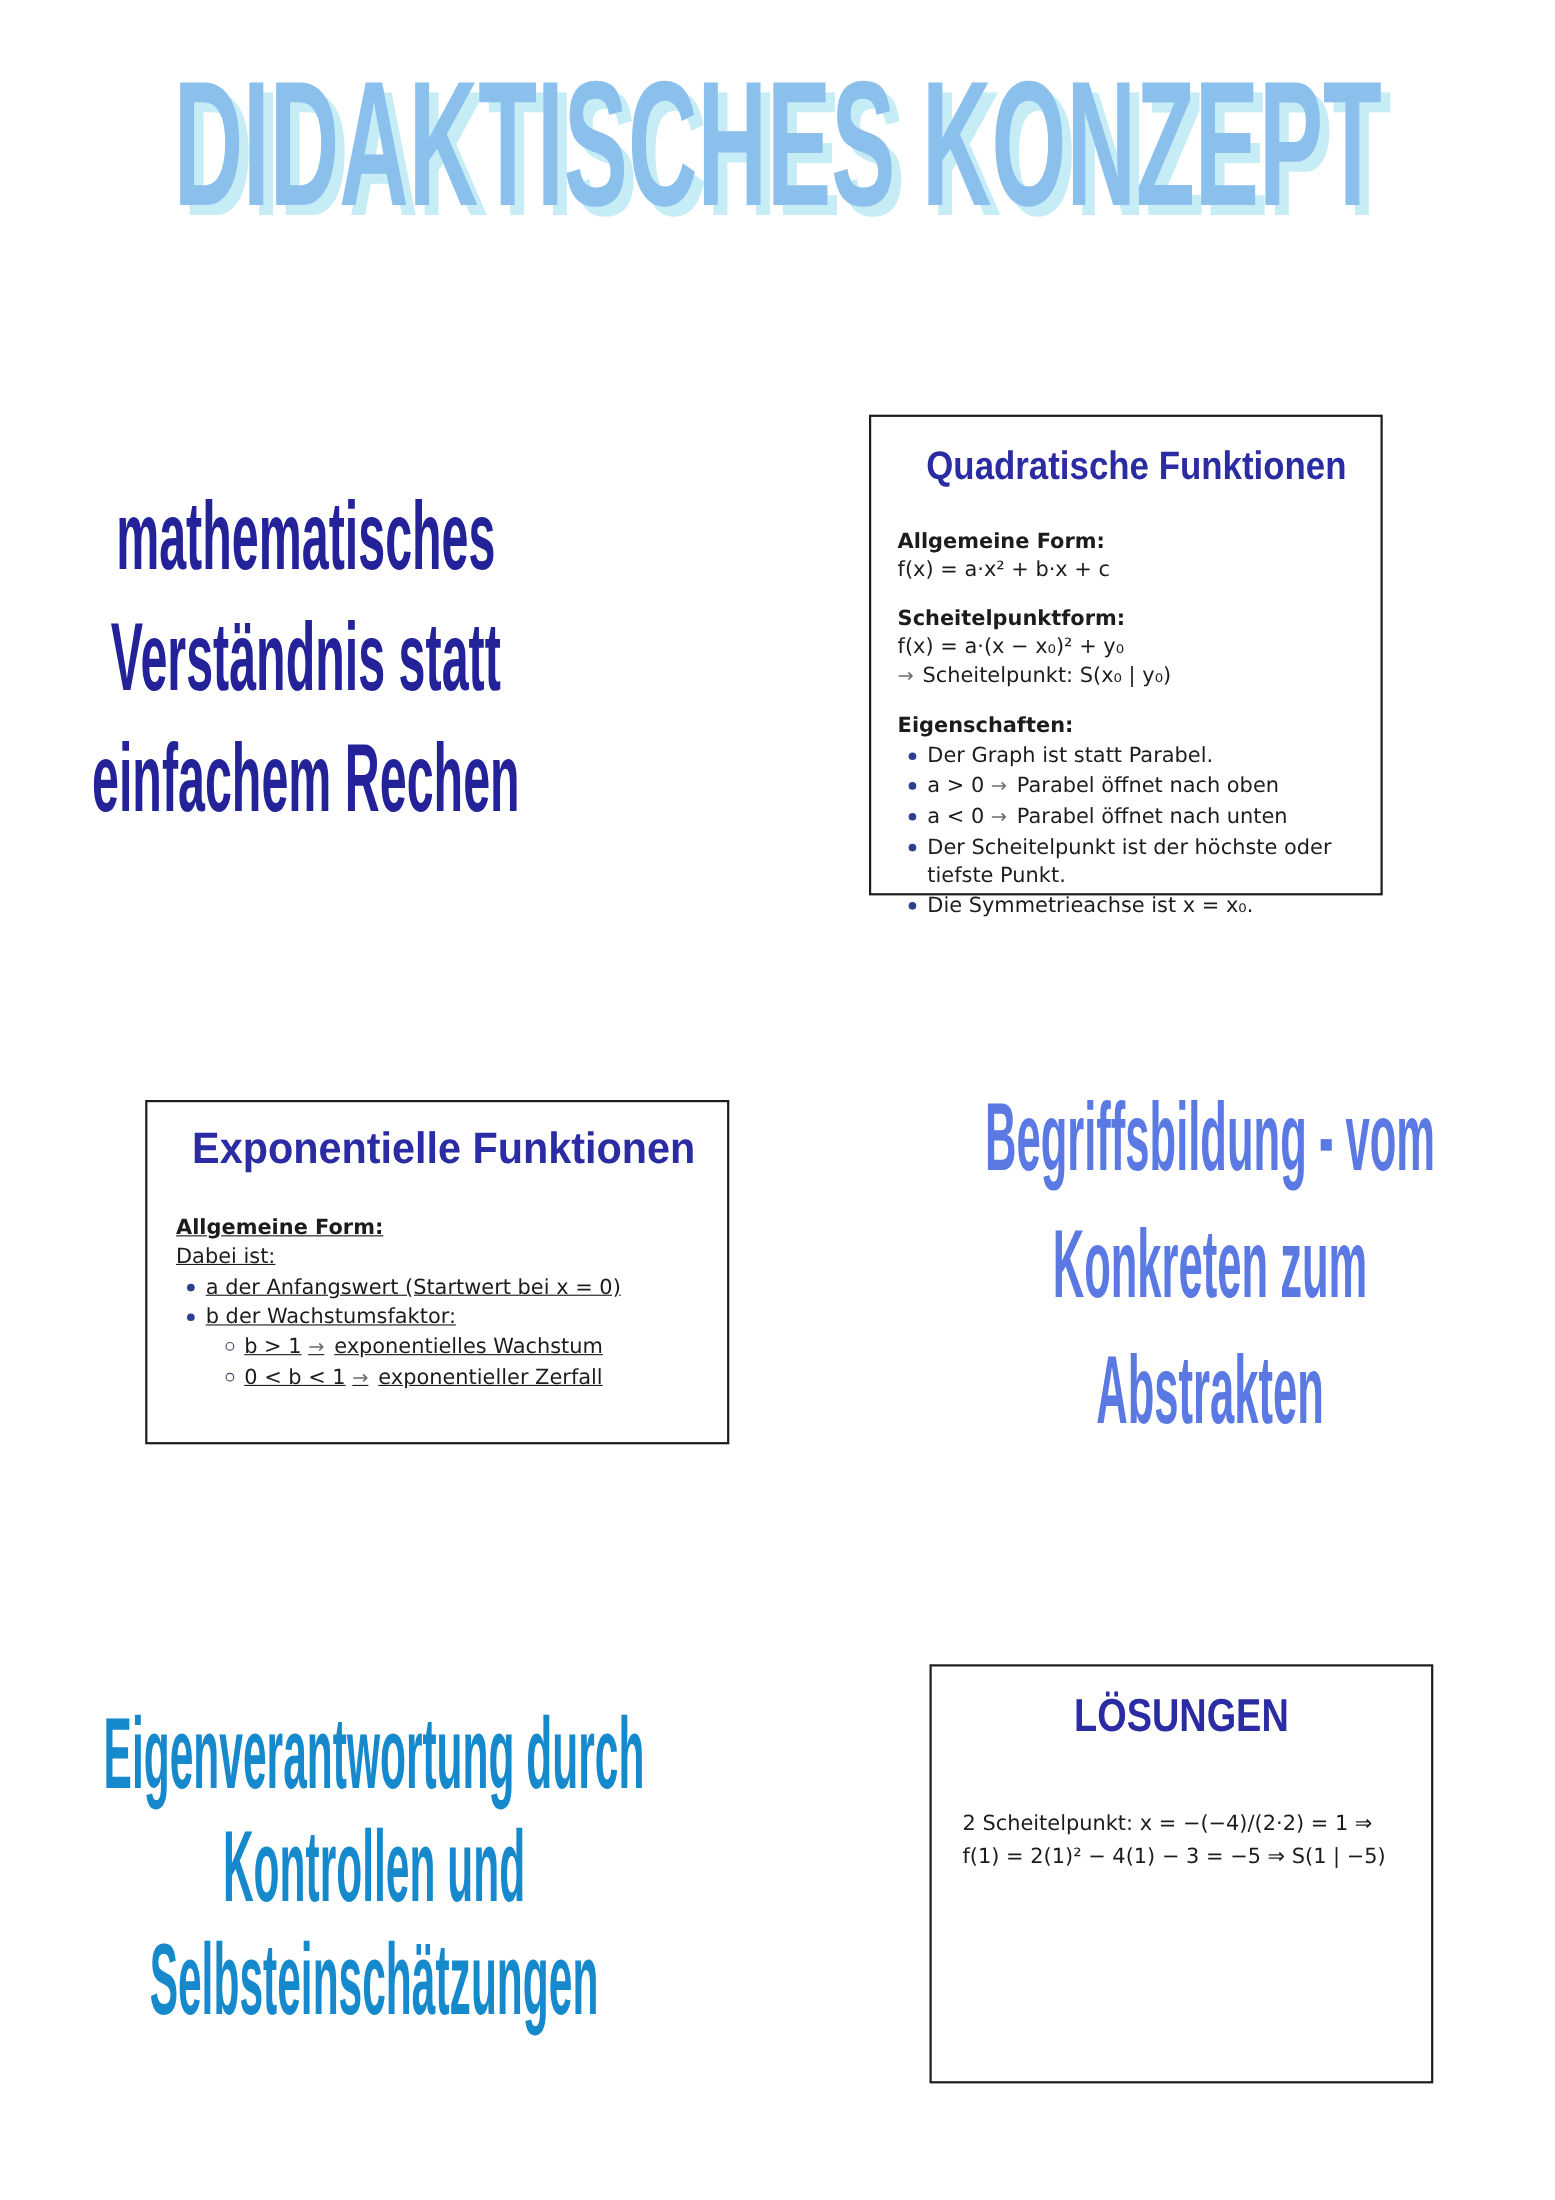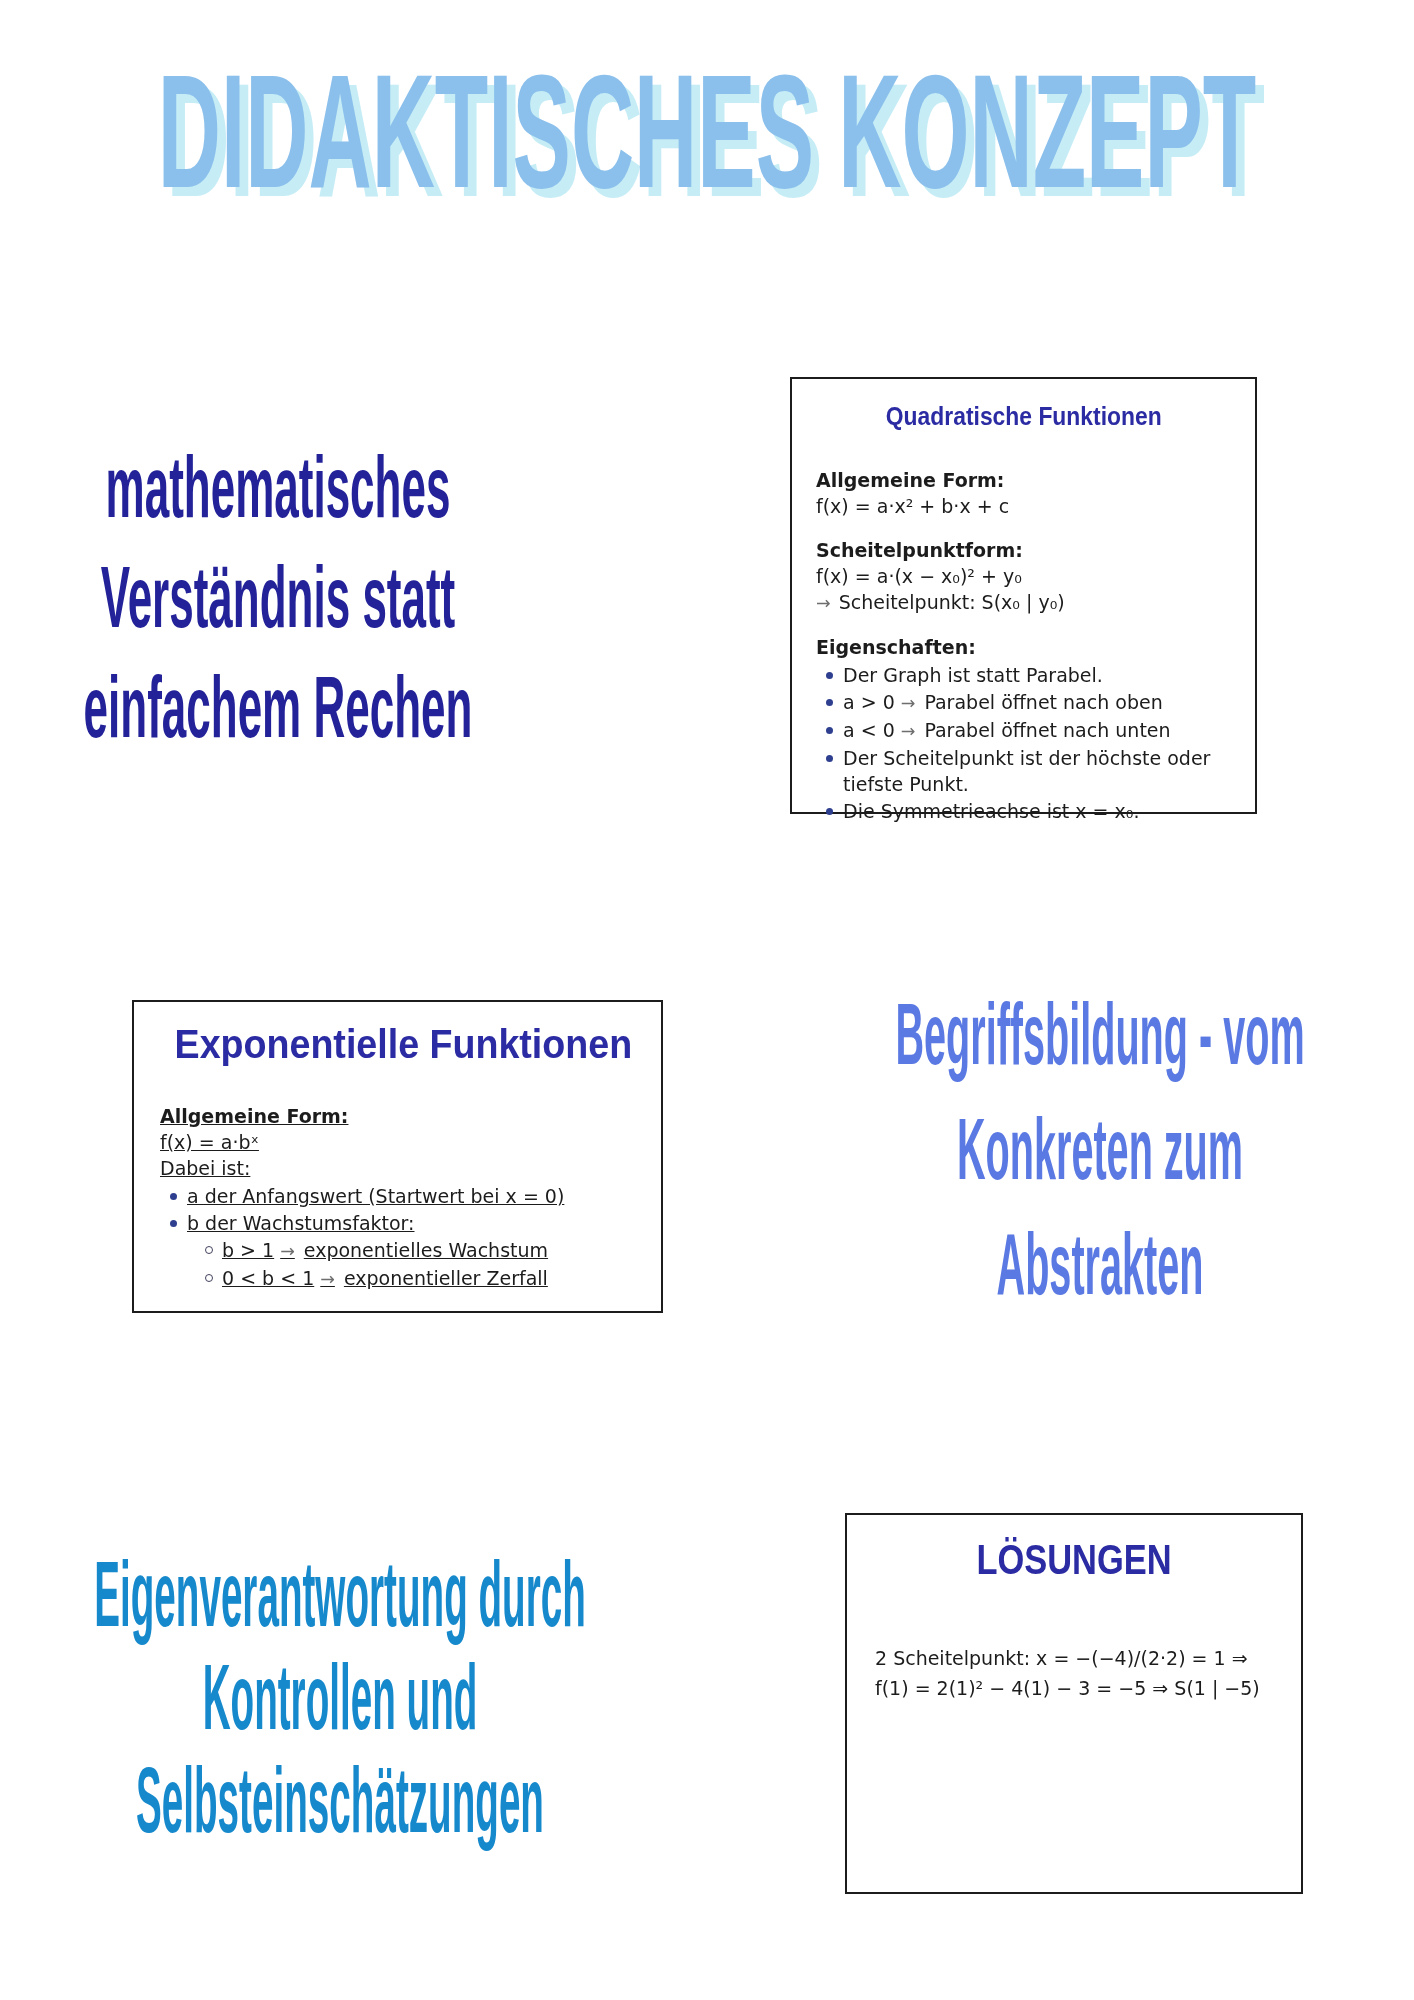--- a/index.html
+++ b/index.html
@@ -51,21 +51,21 @@
   .card{
     position:absolute;background:#fff;border:2px solid #1c1c1c;
     font-family:"DejaVu Sans",sans-serif;color:var(--body-text);
   }
   .card-title{
     text-align:center;color:var(--card-title-navy);
     font-family:"Liberation Sans",sans-serif;font-weight:700;line-height:1.2;
   }
   .squeeze{display:inline-block;white-space:nowrap;transform-origin:center;}
   .card-quadratic{left:790px;top:377px;width:467px;height:437px;padding:14px 24px;}
-  .card-quadratic .card-title{font-size:26px;margin:8px 0 20px;}
+  .card-quadratic .card-title{font-size:36px;margin:8px 0 20px;}
   .card-quadratic .squeeze{transform:scaleX(0.88);}
   .card-exponential{left:132px;top:1000px;width:531px;height:313px;padding:12px 26px;text-decoration:underline;}
   .card-exponential .card-title{font-size:40px;margin:6px 0 16px;}
   .card-exponential .squeeze{transform:scaleX(0.94);}
   .card-solutions{left:845px;top:1513px;width:458px;height:381px;padding:14px 28px;}
   .card-solutions .card-title{font-size:42px;margin:6px 0 0;}
   .card-solutions .squeeze{transform:scaleX(0.82);}
   .card-body{font-size:19px;line-height:26px;}
   .b-head{font-weight:700;margin-top:35px;}
   .spaced{margin-top:18px;}
@@ -125,21 +125,20 @@
   <section class="headline hl-concept">
     <div class="hl-line">Begriffsbildung - vom</div>
     <div class="hl-line">Konkreten zum</div>
     <div class="hl-line">Abstrakten</div>
   </section>
 
   <section class="card card-exponential">
     <h2 class="card-title"><span class="squeeze">Exponentielle Funktionen</span></h2>
     <div class="card-body">
       <p class="b-head">Allgemeine Form:</p>
-      <p class="b-line">f(x) = a·bˣ</p>
       <p class="b-line">Dabei ist:</p>
       <ul class="bullets">
         <li><span class="marker-dot"></span><span>a der Anfangswert (Startwert bei x = 0)</span><span></span></li>
         <li><span class="marker-dot"></span><span>b der Wachstumsfaktor:</span><span></span></li>
         <li class="sub"><span class="marker-circle"></span><span>b &gt; 1</span><span class="arrow">→</span><span>exponentielles Wachstum</span></li>
         <li class="sub"><span class="marker-circle"></span><span>0 &lt; b &lt; 1</span><span class="arrow">→</span><span>exponentieller Zerfall</span></li>
       </ul>
     </div>
   </section>
 

